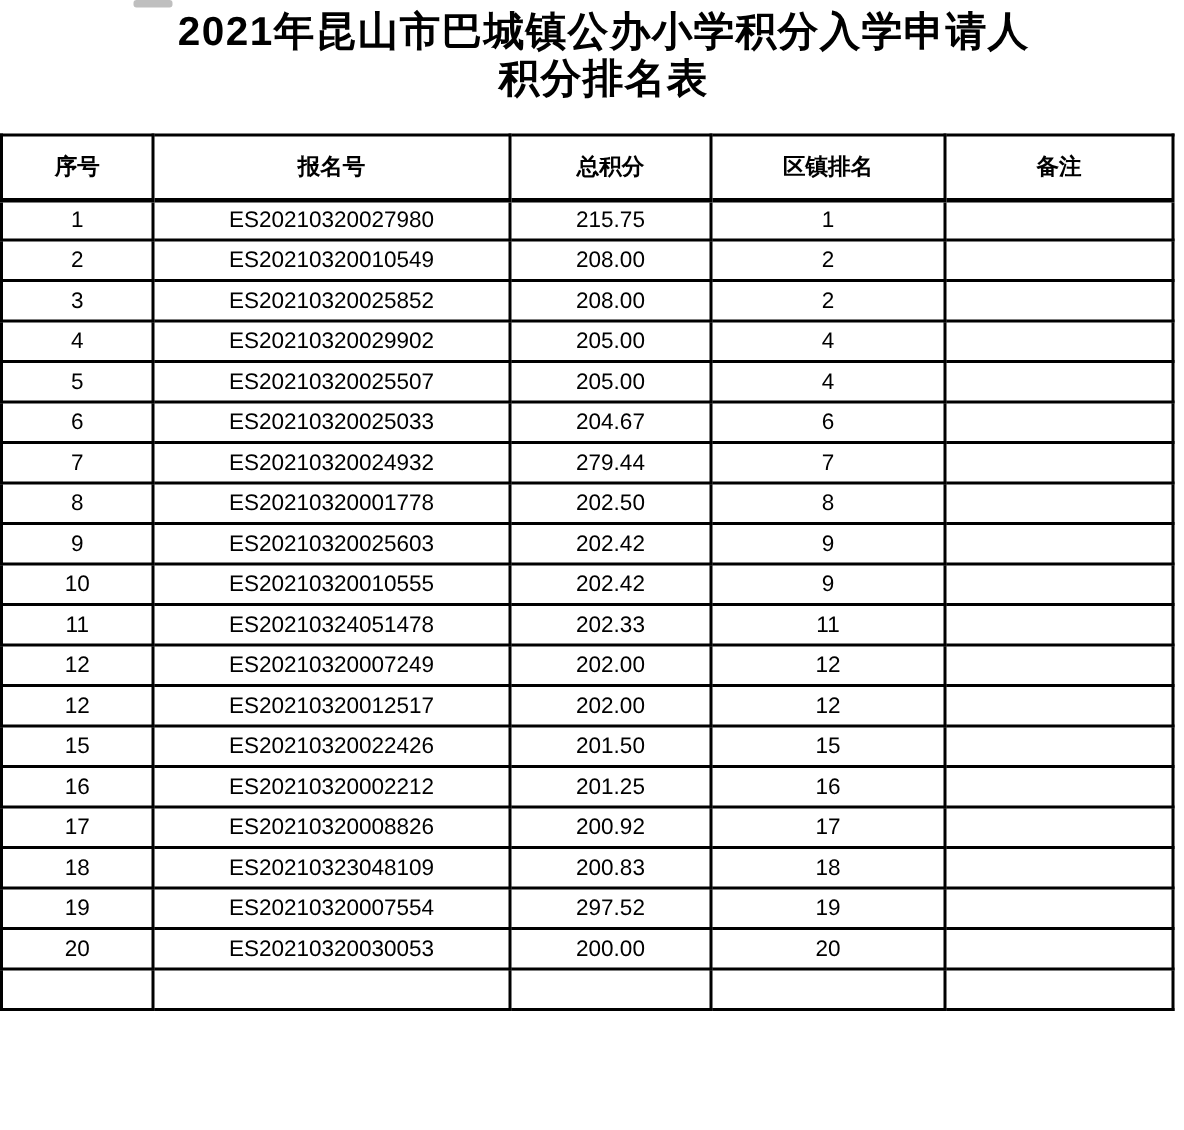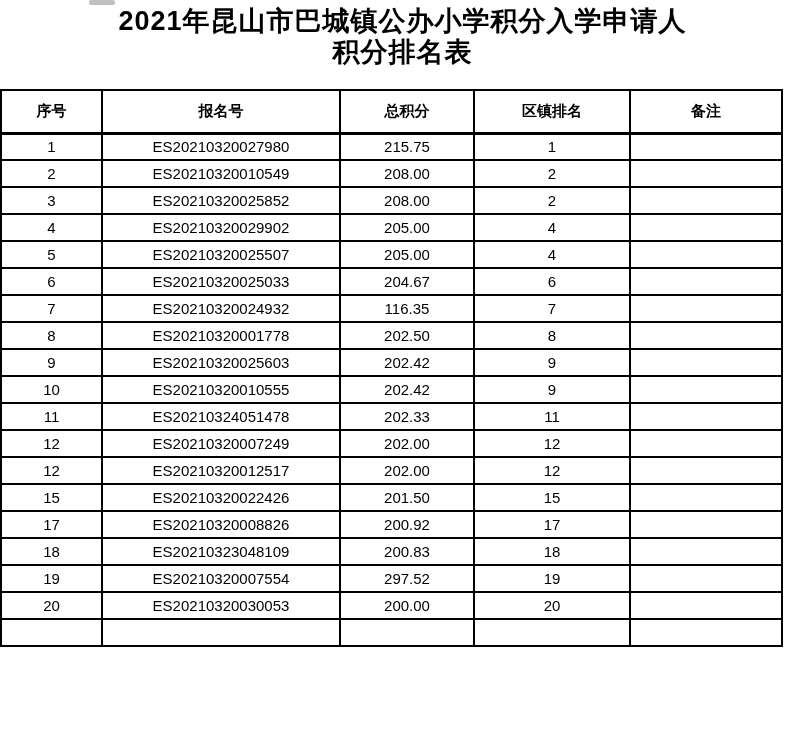--- a/index.html
+++ b/index.html
@@ -147,21 +147,21 @@
         <tr>
           <td>6</td>
           <td>ES20210320025033</td>
           <td>204.67</td>
           <td>6</td>
           <td></td>
         </tr>
         <tr>
           <td>7</td>
           <td>ES20210320024932</td>
-          <td>116.35</td>
+          <td>279.44</td>
           <td>7</td>
           <td></td>
         </tr>
         <tr>
           <td>8</td>
           <td>ES20210320001778</td>
           <td>202.50</td>
           <td>8</td>
           <td></td>
         </tr>
@@ -201,20 +201,27 @@
           <td></td>
         </tr>
         <tr>
           <td>15</td>
           <td>ES20210320022426</td>
           <td>201.50</td>
           <td>15</td>
           <td></td>
         </tr>
         <tr>
+          <td>16</td>
+          <td>ES20210320002212</td>
+          <td>201.25</td>
+          <td>16</td>
+          <td></td>
+        </tr>
+        <tr>
           <td>17</td>
           <td>ES20210320008826</td>
           <td>200.92</td>
           <td>17</td>
           <td></td>
         </tr>
         <tr>
           <td>18</td>
           <td>ES20210323048109</td>
           <td>200.83</td>

